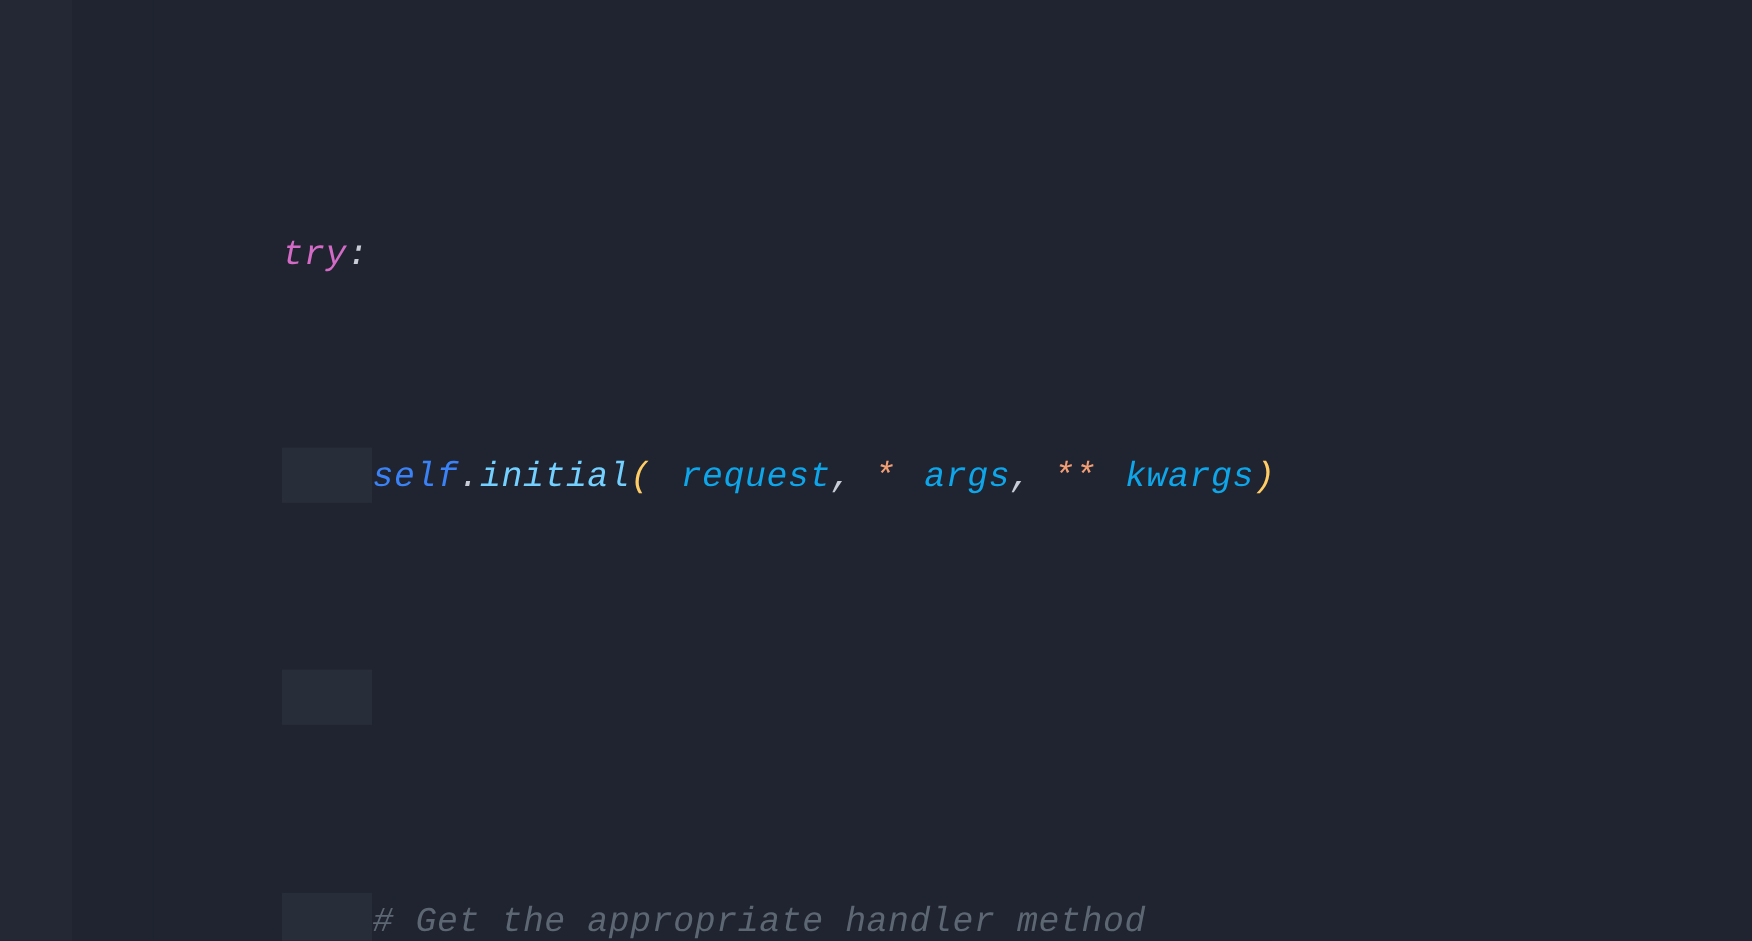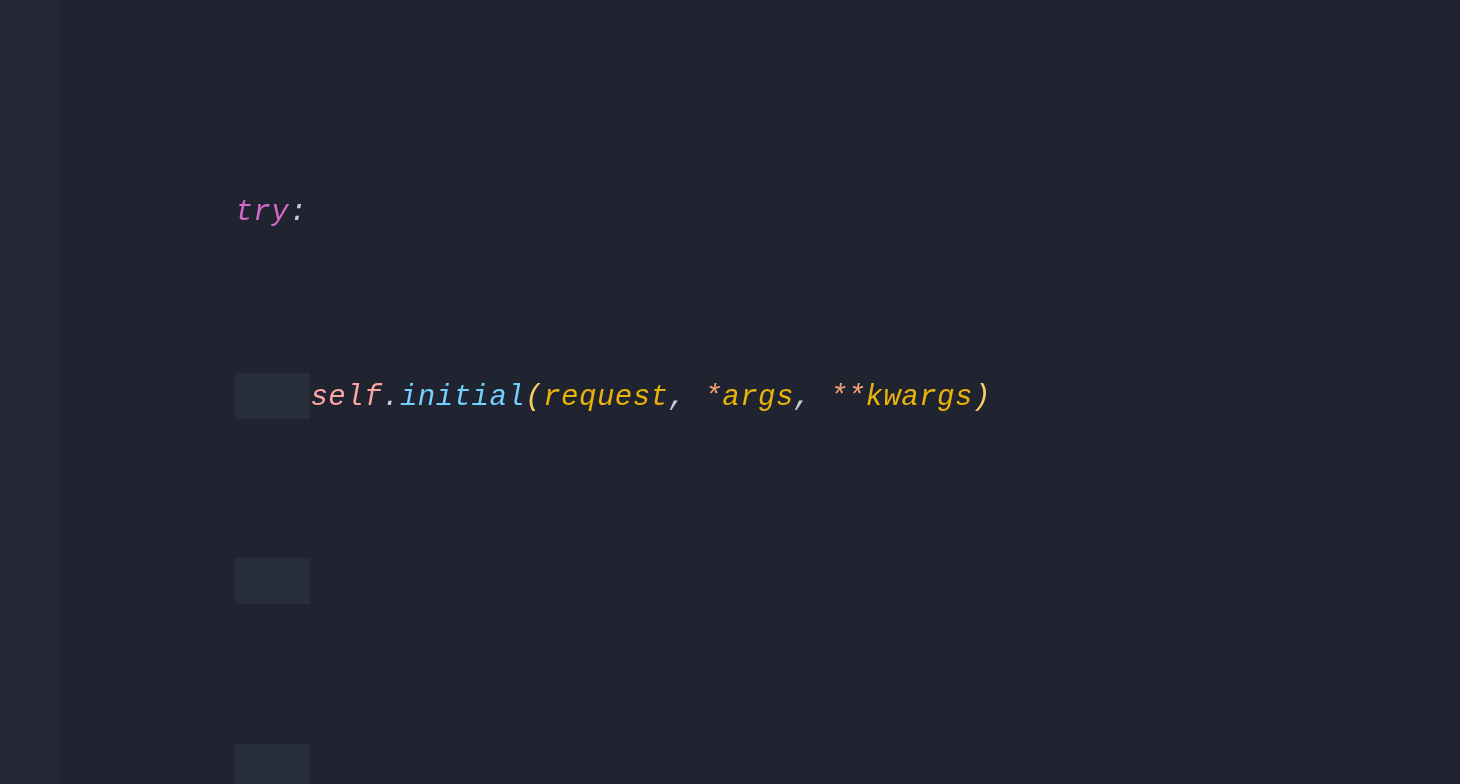--- a/index.html
+++ b/index.html
@@ -47,26 +47,26 @@
   .indent-block {
     display: inline-block;
     width: 75px;
     height: 46px;
     vertical-align: middle;
     margin-top: -4px;
   }
   .ib-dark { background: #282d3a; }
   
   .kw        { color: #d36bc6; margin-top: 19px; } 
-  .self      { color: #fca5a5; } 
+  .self      { color: #3b82f6; } 
   .punct     { color: #c7ccd6; } 
   .op        { color: #f29e74; } 
   .fn        { color: #73d0ff; text-align: center; } 
   .paren-y   { color: #ffcc66; } 
-  .ident-o   { color: #eab308; } 
+  .ident-o   { color: #0ea5e9; margin-left: 24px; } 
   .comment   { color: #5c6773; }
 </style>
 </head>
 <body>
 
 <div class="editor">
   <div class="gutter"></div>
   <div class="fold-col"></div>
 
   <div class="code-area">
@@ -81,21 +81,21 @@
       <span class="line-content"><span class="indent-block ib-dark"></span><span class="self">self</span><span class="punct">.</span><span class="fn">initial</span><span class="paren-y">(</span><span class="ident-o">request</span><span class="punct">, </span><span class="op">*</span><span class="ident-o">args</span><span class="punct">, </span><span class="op">**</span><span class="ident-o">kwargs</span><span class="paren-y">)</span></span>
     </div>
 
     
     <div class="line">
       <span class="line-content"><span class="indent-block ib-dark"></span></span>
     </div>
 
     
     <div class="line">
-      <span class="line-content"><span class="indent-block ib-dark"></span></span>
+      <span class="line-content"><span class="indent-block ib-dark"></span><span class="comment"># Get the appropriate handler method</span></span>
     </div>
 
     
     
 
     
     
 
     
     

